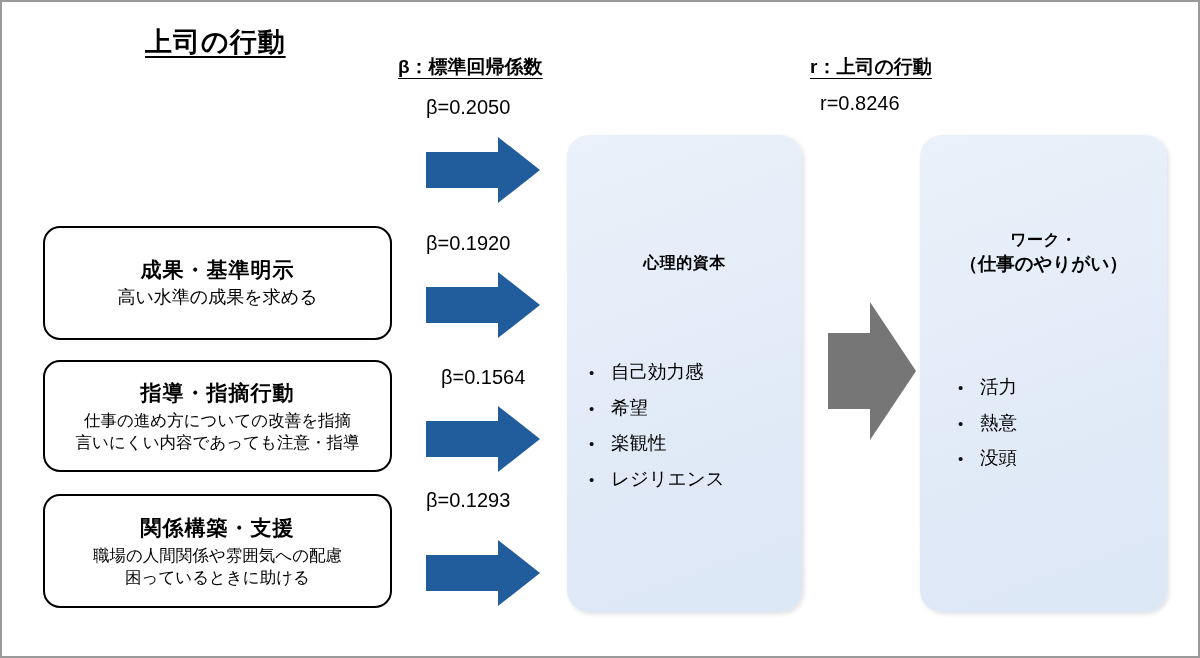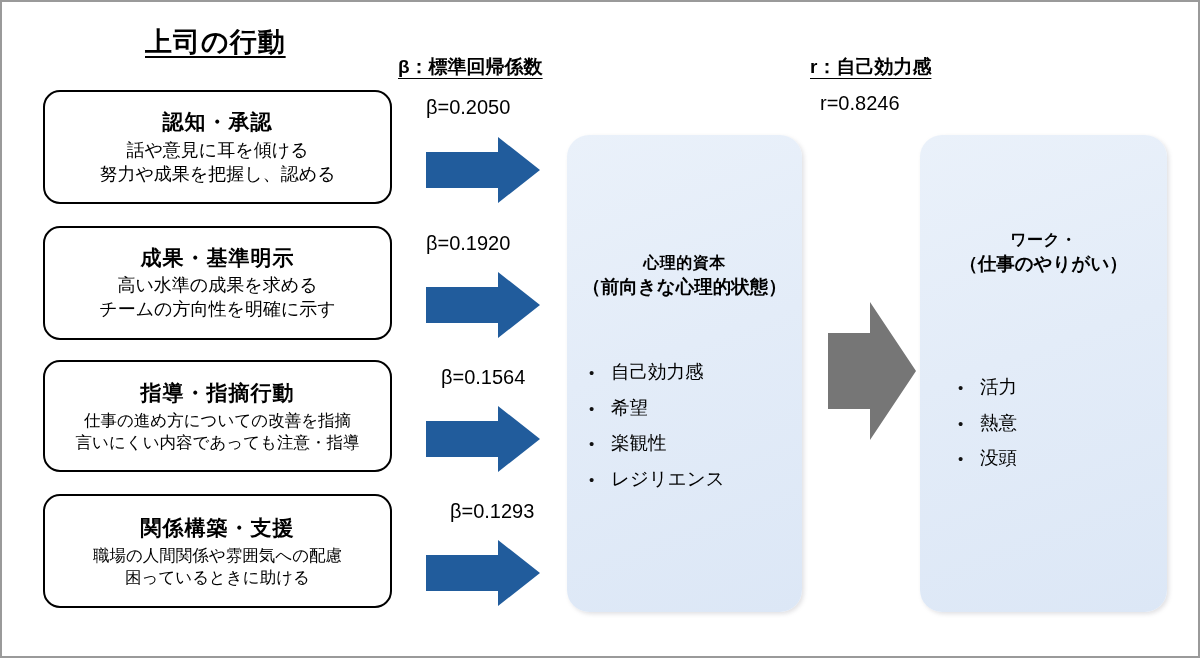--- a/index.html
+++ b/index.html
@@ -87,21 +87,21 @@
   .beta-label {
     position: absolute;
     left: 424px;
     font-size: 20px;
     color: #000000;
     white-space: nowrap;
   }
   #beta-label-0 { top: 94px; }
   #beta-label-1 { top: 230px; }
   #beta-label-2 { top: 364px; margin-left: 15px; }
-  #beta-label-3 { top: 498px; margin-left: 24px; }
+  #beta-label-3 { top: 487px; }
 
   .blue-arrow {
     position: absolute;
     left: 424px;
     width: 114px;
     height: 66px;
   }
   #arrow-0 { top: 135px; }
   #arrow-1 { top: 270px; }
   #arrow-2 { top: 404px; }
@@ -179,30 +179,24 @@
     height: 138px;
   }
 </style>
 </head>
 <body>
 
 <div id="canvas">
 
   <div id="title-behavior" class="col-title">上司の行動</div>
 
-  <div id="box-0" class="behavior-box">
-    <div class="bb-title">認知・承認</div>
-    <div class="bb-line">話や意見に耳を傾ける</div>
-    <div class="bb-line">努力や成果を把握し、認める</div>
-  </div>
 
   <div id="box-1" class="behavior-box">
     <div class="bb-title">成果・基準明示</div>
     <div class="bb-line">高い水準の成果を求める</div>
-    <div class="bb-line">チームの方向性を明確に示す</div>
   </div>
 
   <div id="box-2" class="behavior-box compact">
     <div class="bb-title">指導・指摘行動</div>
     <div class="bb-line">仕事の進め方についての改善を指摘</div>
     <div class="bb-line">言いにくい内容であっても注意・指導</div>
   </div>
 
   <div id="box-3" class="behavior-box compact">
     <div class="bb-title">関係構築・支援</div>
@@ -223,27 +217,26 @@
   <svg id="arrow-1" class="blue-arrow" viewBox="0 0 114 66">
     <polygon points="0,15 72,15 72,0 114,33 72,66 72,51 0,51" fill="#215C9C"></polygon>
   </svg>
   <svg id="arrow-2" class="blue-arrow" viewBox="0 0 114 66">
     <polygon points="0,15 72,15 72,0 114,33 72,66 72,51 0,51" fill="#215C9C"></polygon>
   </svg>
   <svg id="arrow-3" class="blue-arrow" viewBox="0 0 114 66">
     <polygon points="0,15 72,15 72,0 114,33 72,66 72,51 0,51" fill="#215C9C"></polygon>
   </svg>
 
-  <div id="title-r" class="col-title">r：自己効力感</div>
+  <div id="title-r" class="col-title">r：上司の行動</div>
   <div class="beta-label" style="left:818px; top:90px;">r=0.8246</div>
 
   <div id="panel-capital" class="blue-panel">
     <div class="panel-head">
       <span class="ph-main">心理的資本</span>
-      <span class="ph-sub">（前向きな心理的状態）</span>
     </div>
     <ul class="panel-list">
       <li>
         <span class="bullet">•</span>
         <span>自己効力感</span>
       </li>
       <li>
         <span class="bullet">•</span>
         <span>希望</span>
       </li>

